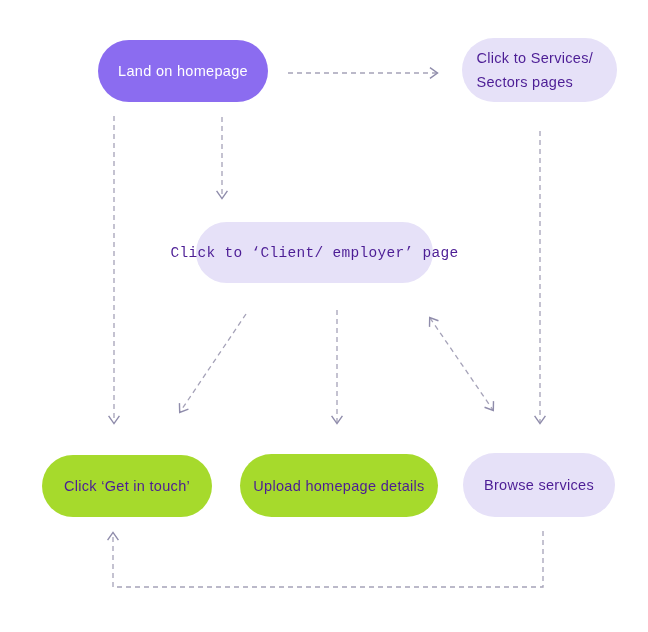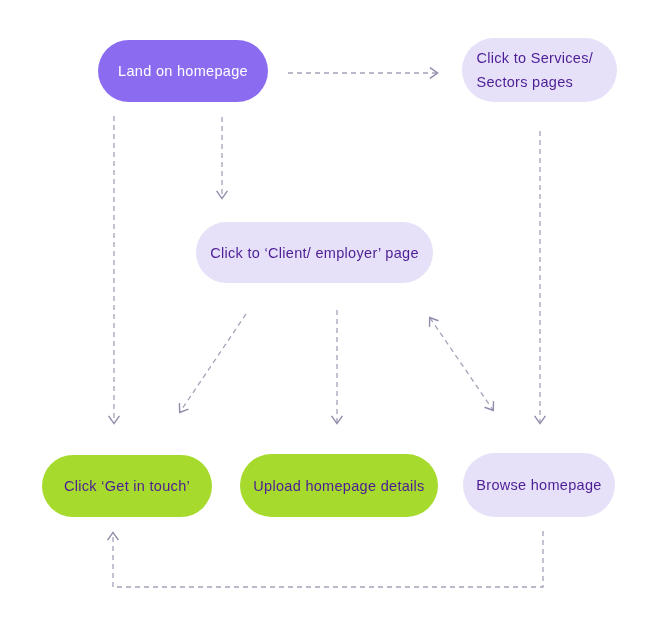--- a/index.html
+++ b/index.html
@@ -79,29 +79,29 @@
   </svg>
 
   <div class="node primary" style="left:98px; top:40px; width:170px; height:62px;">
     <span>Land on homepage</span>
   </div>
 
   <div class="node secondary multiline" style="left:462px; top:38px; width:155px; height:64px;">
     <span>Click to Services/ Sectors pages</span>
   </div>
 
-  <div class="node secondary" style="left:196px; top:222px; width:237px; height:61px;">
+  <div class="node secondary" style="left:196px; top:222px; width:237px; height:61px;font-family:Liberation Mono, monospace;">
     <span>Click to ‘Client/ employer’ page</span>
   </div>
 
   <div class="node action" style="left:42px; top:455px; width:170px; height:62px;">
     <span>Click ‘Get in touch’</span>
   </div>
 
   <div class="node action" style="left:240px; top:454px; width:198px; height:63px;">
     <span>Upload homepage details</span>
   </div>
 
   <div class="node secondary" style="left:463px; top:453px; width:152px; height:64px;">
-    <span>Browse homepage</span>
+    <span>Browse services</span>
   </div>
 
 </div>
 
 </body></html>

